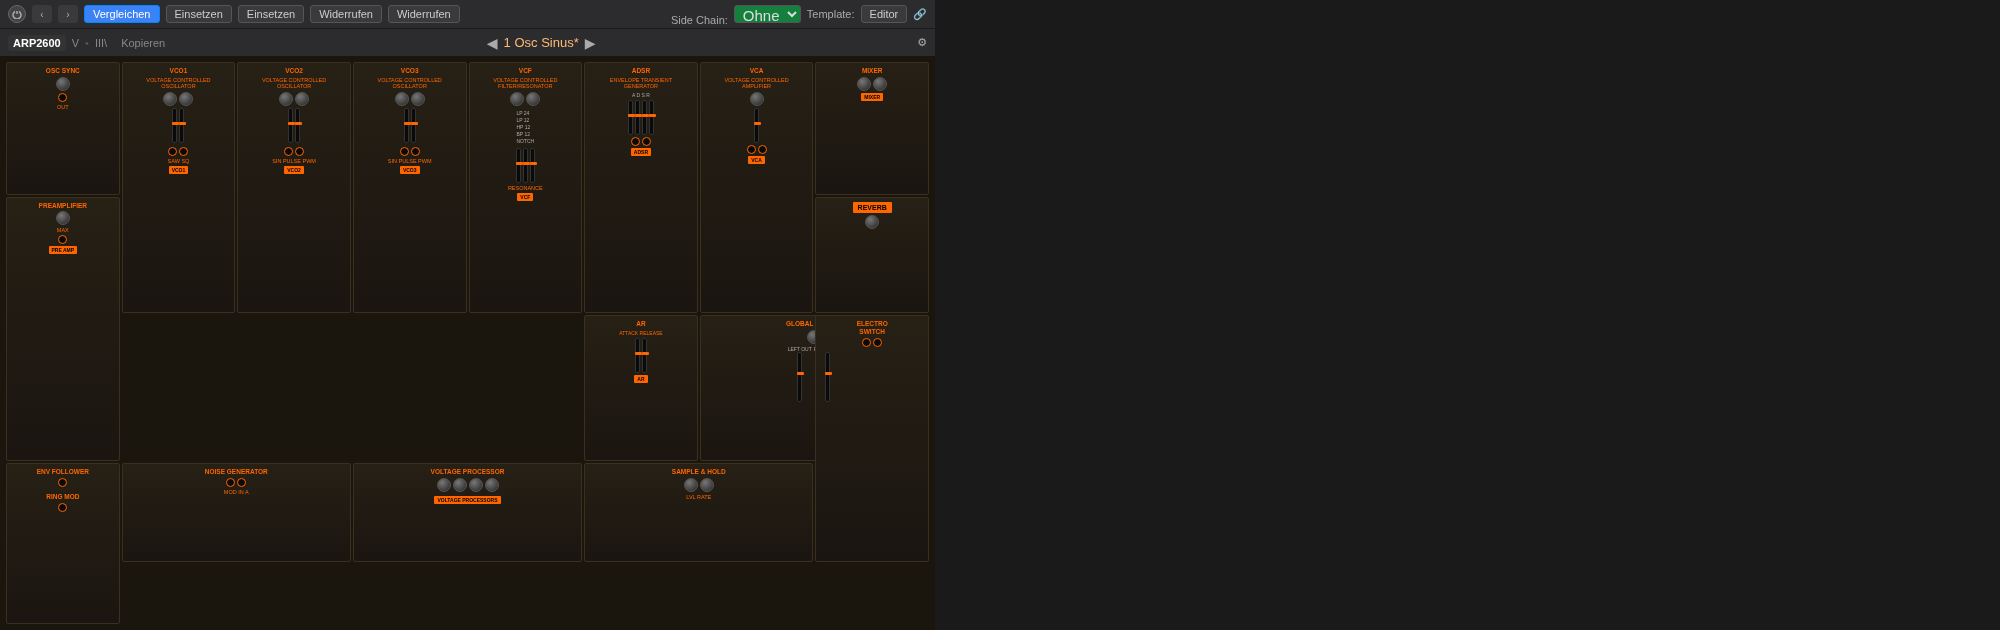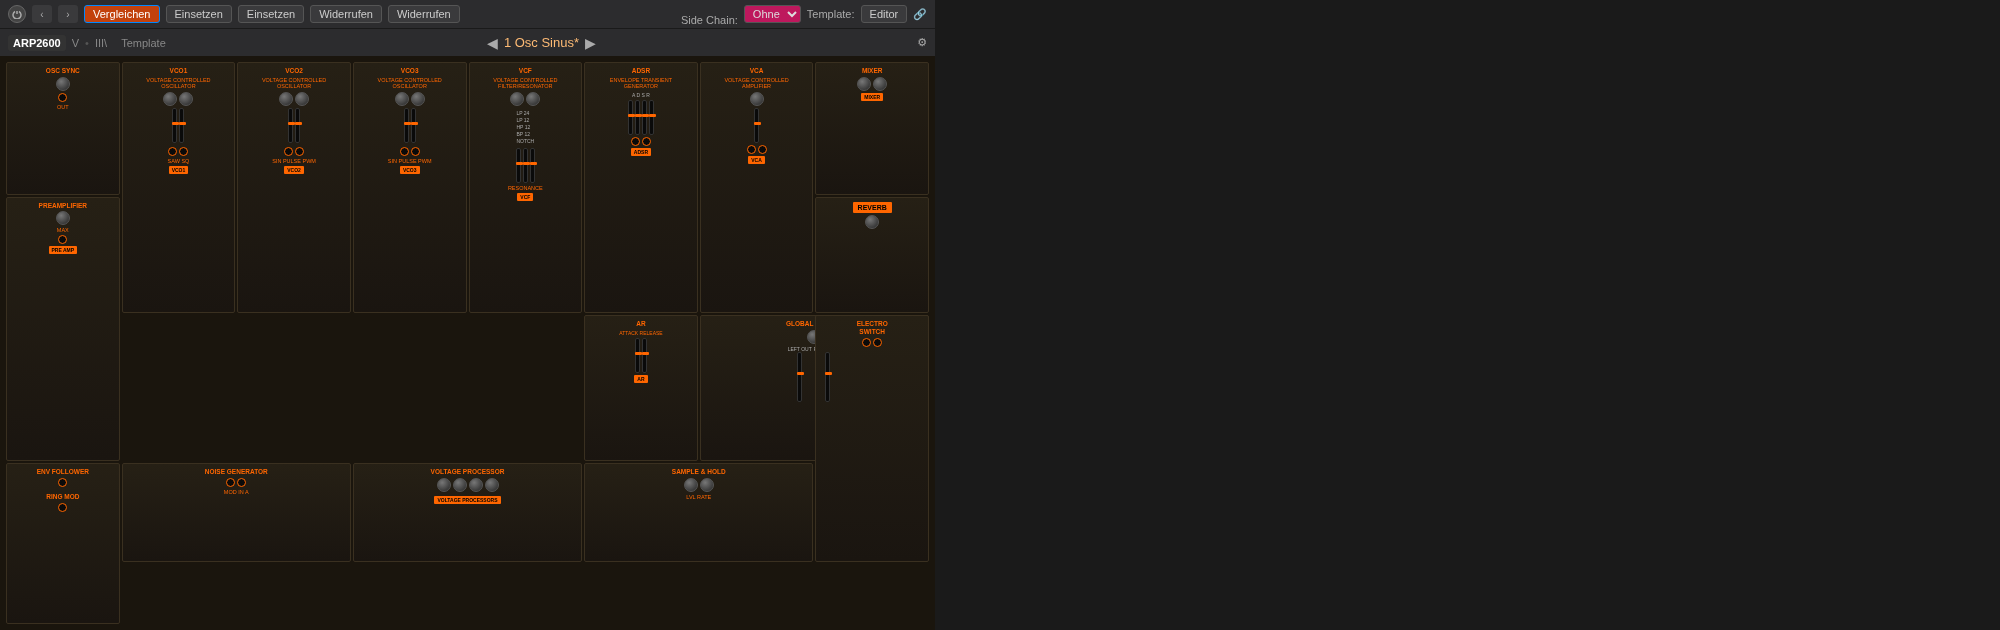--- a/index.html
+++ b/index.html
@@ -46,37 +46,37 @@
       background: #3a3a3c;
       border: 1px solid #555;
       color: #ccc;
       height: 18px;
       padding: 0 8px;
       font-size: 11px;
       border-radius: 3px;
       cursor: pointer;
     }
     .nav-btn.active {
-      background: #c2410c;
+      background: #3b82f6;
       border-color: #0088ff;
       color: white;
     }
     .spacer { flex: 1; }
     .side-chain-label {
       color: #aaa;
       font-size: 11px;
       margin-top: 12px;
     }
     .side-chain-select {
-      background: #be185d;
+      background: #15803d;
       border: 1px solid #555;
       color: #ddd;
       height: 18px;
       padding: 0 4px;
-      font-size: 11px;
+      font-size: 15px;
       border-radius: 3px;
     }
     .ansicht-label { color: #aaa; font-size: 11px; }
 
     
     .second-bar {
       display: flex;
       align-items: center;
       background: #2c2c2e;
       height: 28px;
@@ -235,21 +235,21 @@
     <span class="ansicht-label">Template:</span>
     <button class="nav-btn">Editor</button>
     <span style="color:#aaa;font-size:11px;">🔗</span>
   </div>
 
   <div class="second-bar">
     <span class="arp-logo">ARP2600</span>
     <span style="color:#888;font-size:11px;">V</span>
     <span style="color:#555;font-size:11px;">•</span>
     <span style="color:#888;font-size:11px;">III\</span>
-    <span style="color:#888;font-size:11px;margin-left:8px;">Template</span>
+    <span style="color:#888;font-size:11px;margin-left:8px;">Kopieren</span>
     <div class="spacer"></div>
     <button class="preset-nav">◀</button>
     <span class="preset-name">1 Osc Sinus*</span>
     <button class="preset-nav">▶</button>
     <div class="spacer"></div>
     <span style="color:#aaa;font-size:11px;">⚙</span>
   </div>
 
   <div class="synth-panel" style="flex:1;">
     <div class="synth-vis">

